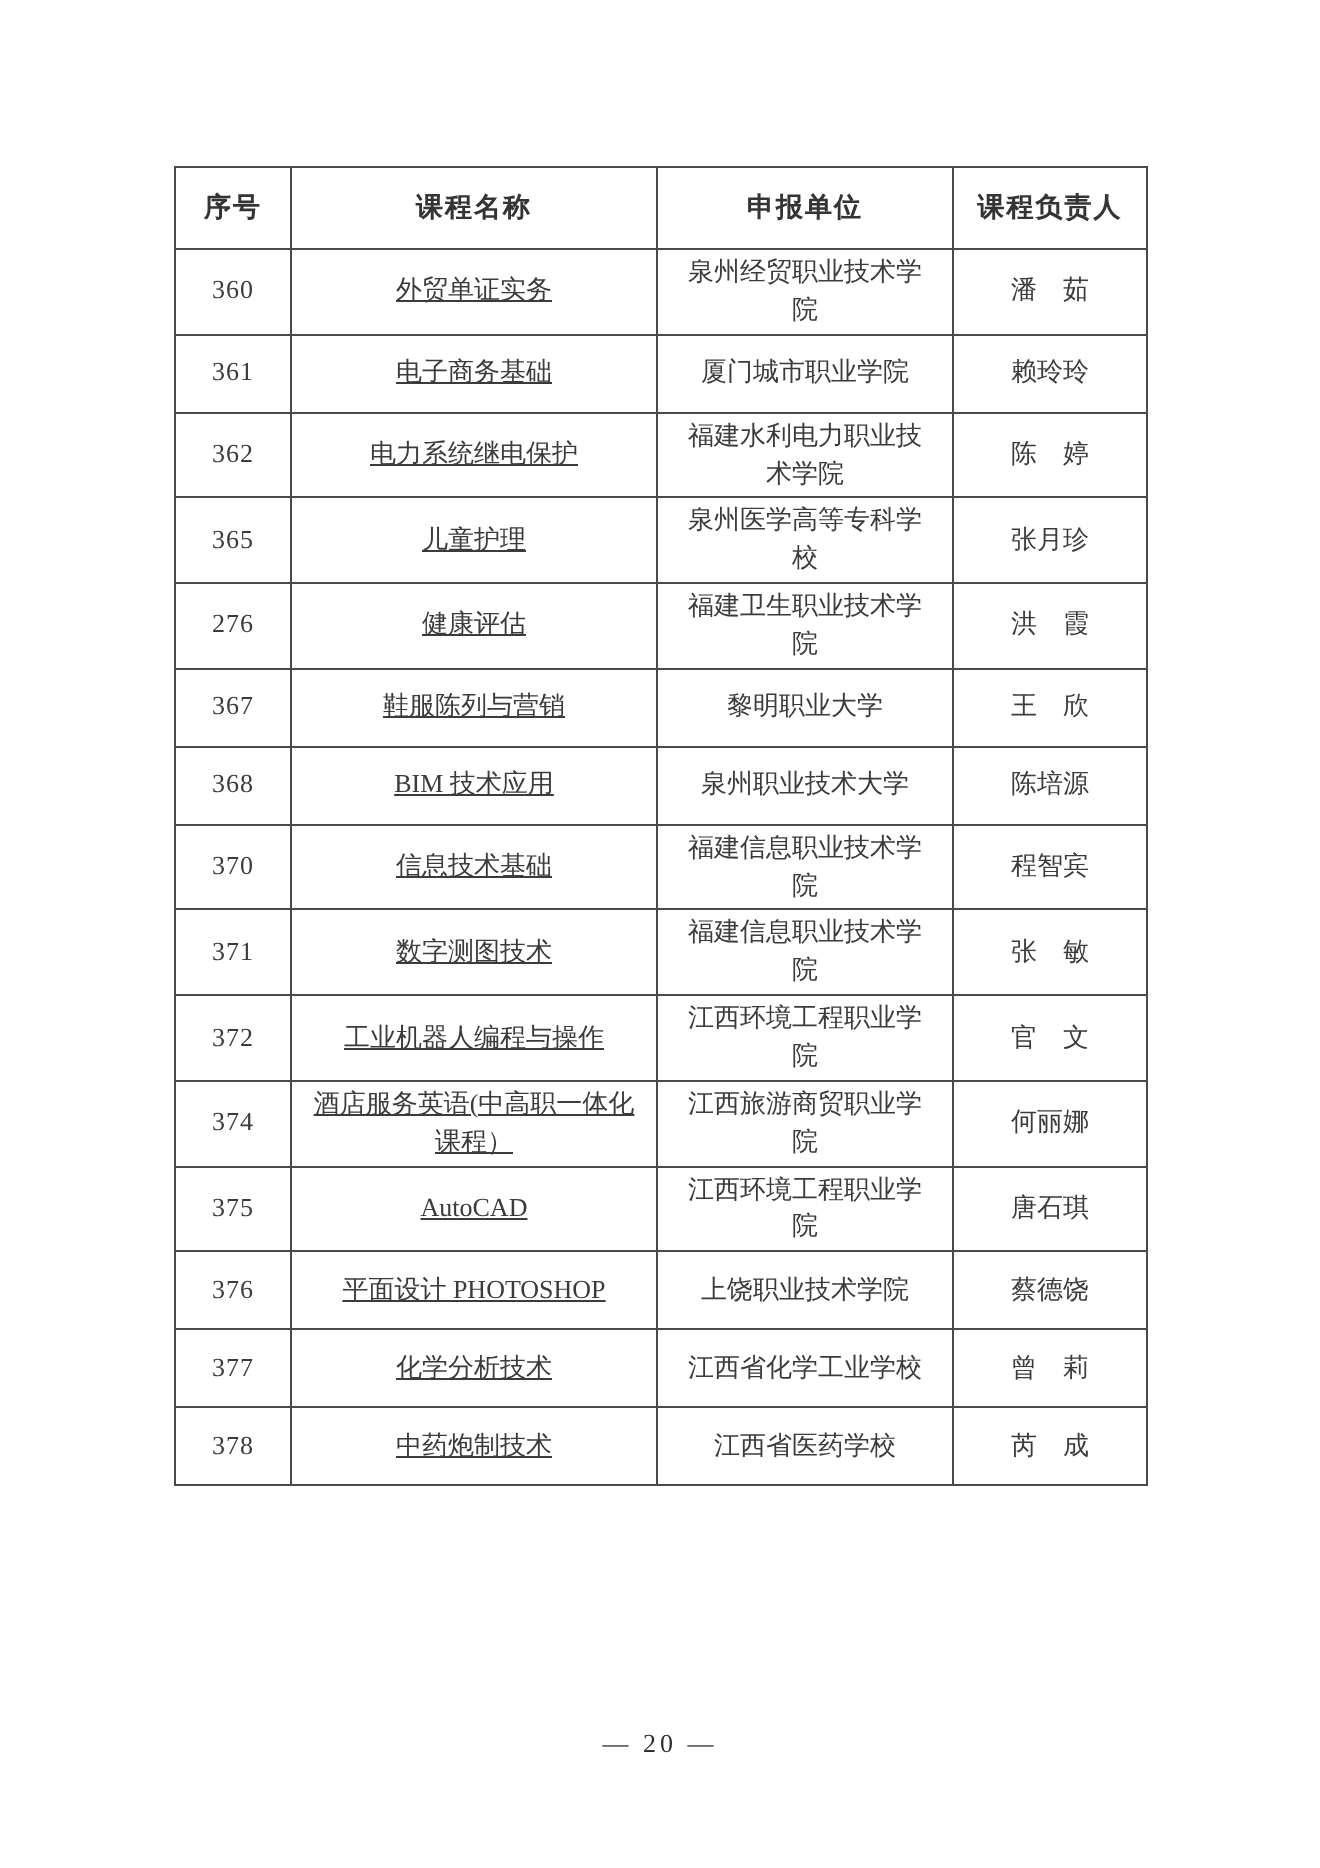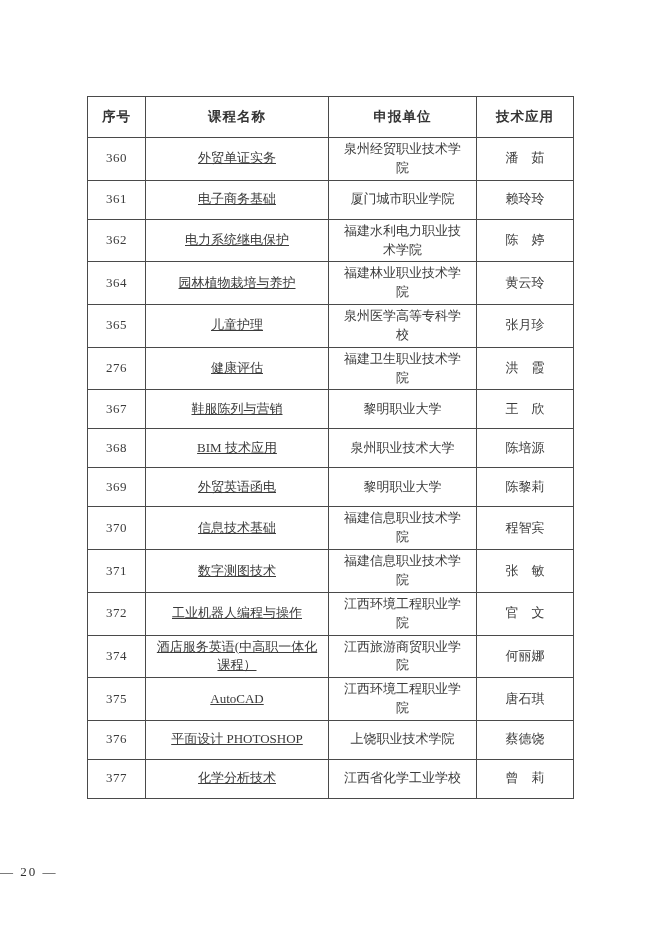--- a/index.html
+++ b/index.html
@@ -11,21 +11,21 @@
     position: relative;
     width: 660px;
     height: 934px;
     background: #ffffff;
     overflow: hidden;
     font-family: "Liberation Serif", "DejaVu Serif", serif;
     color: #3b3b3b;
   }
   table.doc-table {
     position: absolute;
-    top: 96px;
+    top: 83px;
     left: 87px;
     width: 486px;
     border-collapse: collapse;
     table-layout: fixed;
   }
   table.doc-table th,
   table.doc-table td {
     border: 1px solid #4a4a4a;
     text-align: center;
     vertical-align: middle;
@@ -50,21 +50,21 @@
     margin-top: 22px;
   }
   td.cell-course { padding: 2px 8px; text-decoration: underline; }
   td.cell-unit   { padding: 2px 11px; }
   td.cell-leader { padding: 2px 6px; margin-top: 12px; }
   .page-footer {
     position: absolute;
     top: 864px;
     left: 0;
     width: 100%;
-    text-align: left;
+    text-align: center;
     font-size: 13px;
     color: #2f2f2f;
     letter-spacing: 2px;
   }
 </style>
 </head>
 <body>
 
 <div class="page">
 
@@ -73,21 +73,21 @@
       <col style="width:58px">
       <col style="width:183px">
       <col style="width:148px">
       <col style="width:97px">
     </colgroup>
     <thead>
       <tr>
         <th>序号</th>
         <th>课程名称</th>
         <th>申报单位</th>
-        <th>技术应用</th>
+        <th>课程负责人</th>
       </tr>
     </thead>
     <tbody>
 
     <tr>
         <td class="cell-no">360</td>
         <td class="cell-course">外贸单证实务</td>
         <td class="cell-unit">泉州经贸职业技术学院</td>
         <td class="cell-leader">潘　茹</td>
       </tr>
@@ -95,26 +95,20 @@
         <td class="cell-no">361</td>
         <td class="cell-course">电子商务基础</td>
         <td class="cell-unit">厦门城市职业学院</td>
         <td class="cell-leader">赖玲玲</td>
       </tr>
         <tr>
         <td class="cell-no">362</td>
         <td class="cell-course">电力系统继电保护</td>
         <td class="cell-unit">福建水利电力职业技术学院</td>
         <td class="cell-leader">陈　婷</td>
-      </tr>
-        <tr>
-        <td class="cell-no">364</td>
-        <td class="cell-course">园林植物栽培与养护</td>
-        <td class="cell-unit">福建林业职业技术学院</td>
-        <td class="cell-leader">黄云玲</td>
       </tr>
         <tr>
         <td class="cell-no">365</td>
         <td class="cell-course">儿童护理</td>
         <td class="cell-unit">泉州医学高等专科学校</td>
         <td class="cell-leader">张月珍</td>
       </tr>
         <tr>
         <td class="cell-no">276</td>
         <td class="cell-course">健康评估</td>
@@ -125,26 +119,20 @@
         <td class="cell-no">367</td>
         <td class="cell-course">鞋服陈列与营销</td>
         <td class="cell-unit">黎明职业大学</td>
         <td class="cell-leader">王　欣</td>
       </tr>
         <tr>
         <td class="cell-no">368</td>
         <td class="cell-course">BIM 技术应用</td>
         <td class="cell-unit">泉州职业技术大学</td>
         <td class="cell-leader">陈培源</td>
-      </tr>
-        <tr>
-        <td class="cell-no">369</td>
-        <td class="cell-course">外贸英语函电</td>
-        <td class="cell-unit">黎明职业大学</td>
-        <td class="cell-leader">陈黎莉</td>
       </tr>
         <tr>
         <td class="cell-no">370</td>
         <td class="cell-course">信息技术基础</td>
         <td class="cell-unit">福建信息职业技术学院</td>
         <td class="cell-leader">程智宾</td>
       </tr>
         <tr>
         <td class="cell-no">371</td>
         <td class="cell-course">数字测图技术</td>
@@ -174,18 +162,24 @@
         <td class="cell-course">平面设计 PHOTOSHOP</td>
         <td class="cell-unit">上饶职业技术学院</td>
         <td class="cell-leader">蔡德饶</td>
       </tr>
         <tr>
         <td class="cell-no">377</td>
         <td class="cell-course">化学分析技术</td>
         <td class="cell-unit">江西省化学工业学校</td>
         <td class="cell-leader">曾　莉</td>
       </tr>
+        <tr>
+        <td class="cell-no">378</td>
+        <td class="cell-course">中药炮制技术</td>
+        <td class="cell-unit">江西省医药学校</td>
+        <td class="cell-leader">芮　成</td>
+      </tr>
       </tbody>
   </table>
 
   <div class="page-footer">— 20 —</div>
 
 </div>
 
 </body></html>

